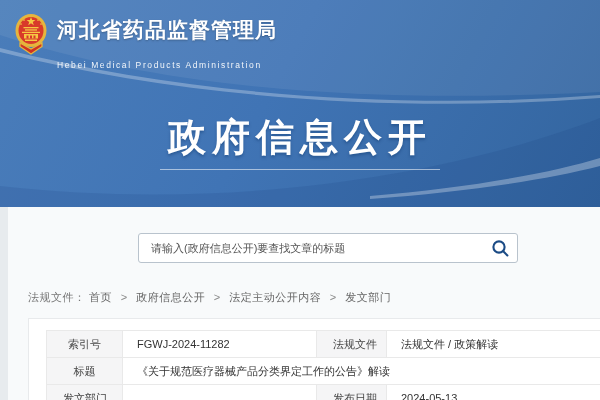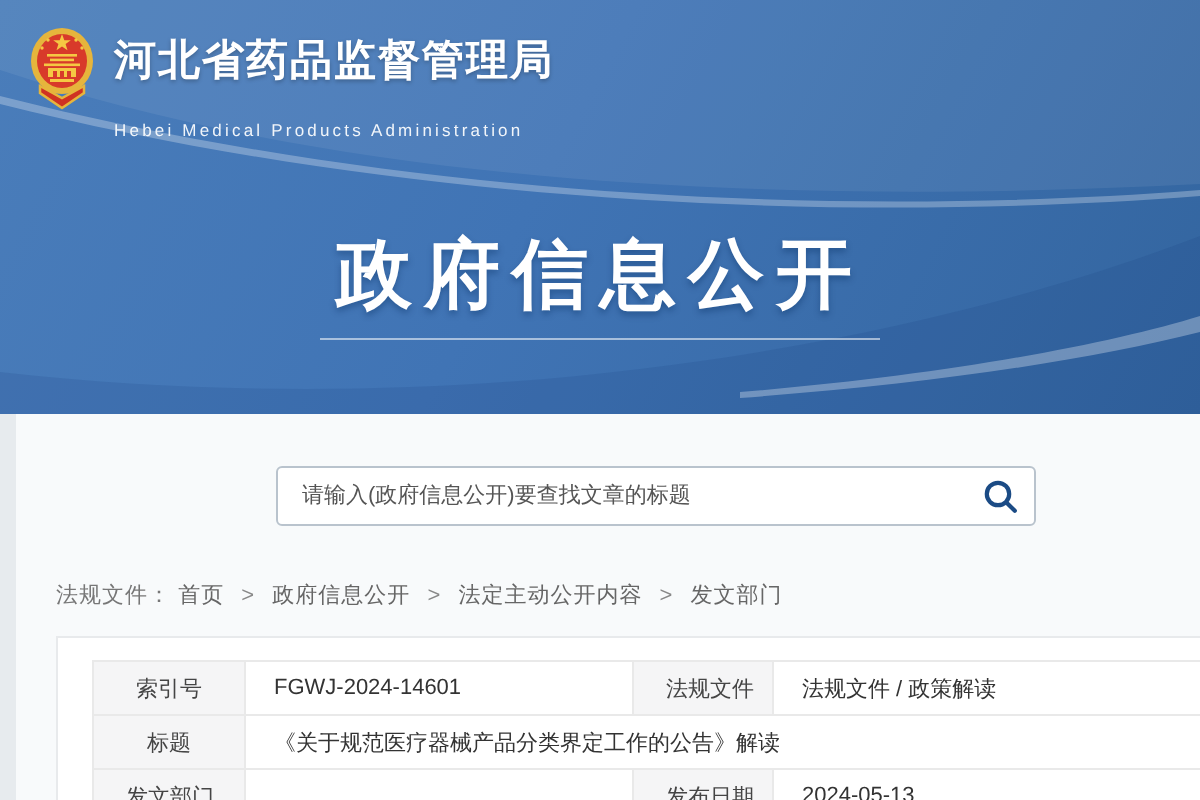--- a/index.html
+++ b/index.html
@@ -154,21 +154,21 @@
       <table class="info-table">
         <colgroup>
             <col class="c1">
             <col class="c2">
             <col class="c3">
             <col class="c4">
           </colgroup>
         <tbody>
             <tr>
           <td class="lbl">索引号</td>
-          <td class="val">FGWJ-2024-14601</td>
+          <td class="val">FGWJ-2024-11282</td>
           <td class="lbl">法规文件</td>
           <td class="val">法规文件 / 政策解读</td>
         </tr>
         <tr>
           <td class="lbl">标题</td>
           <td class="val" colspan="3">《关于规范医疗器械产品分类界定工作的公告》解读</td>
         </tr>
         <tr>
           <td class="lbl">发文部门</td>
           <td class="val"></td>

